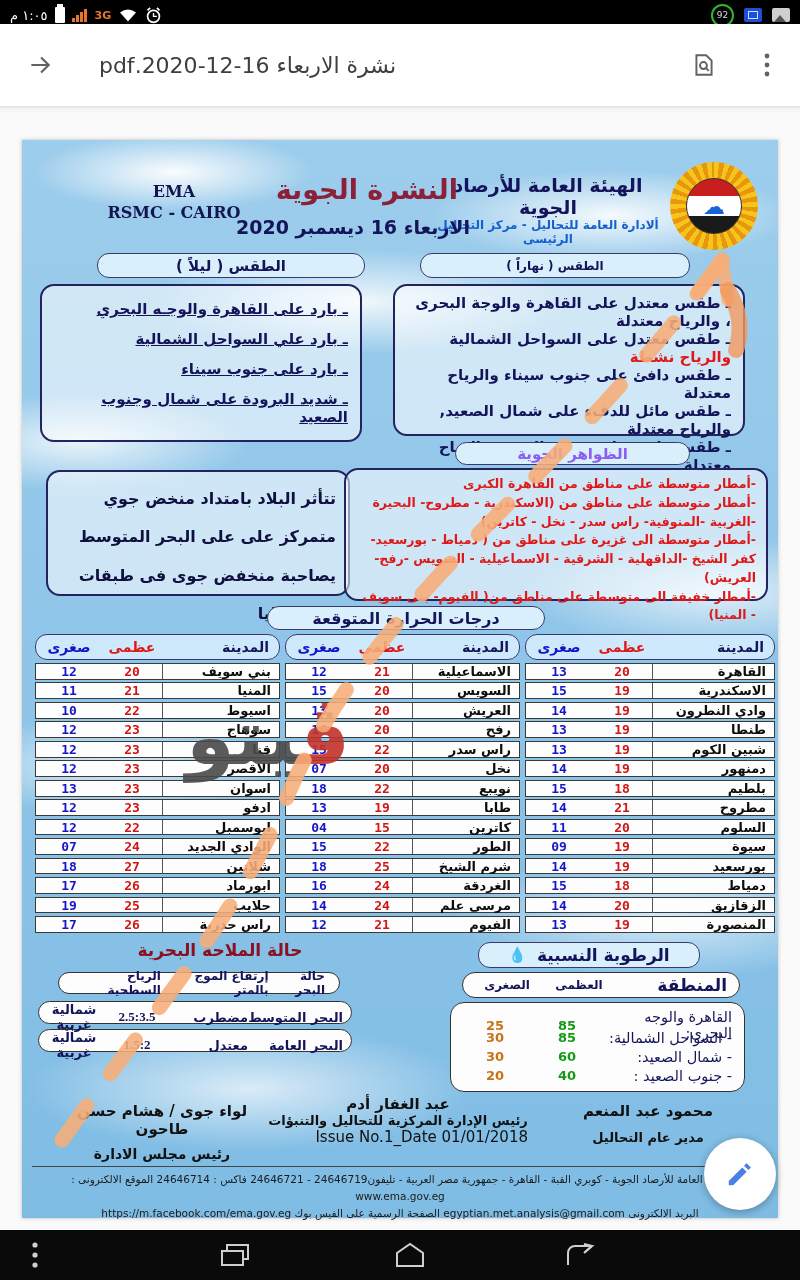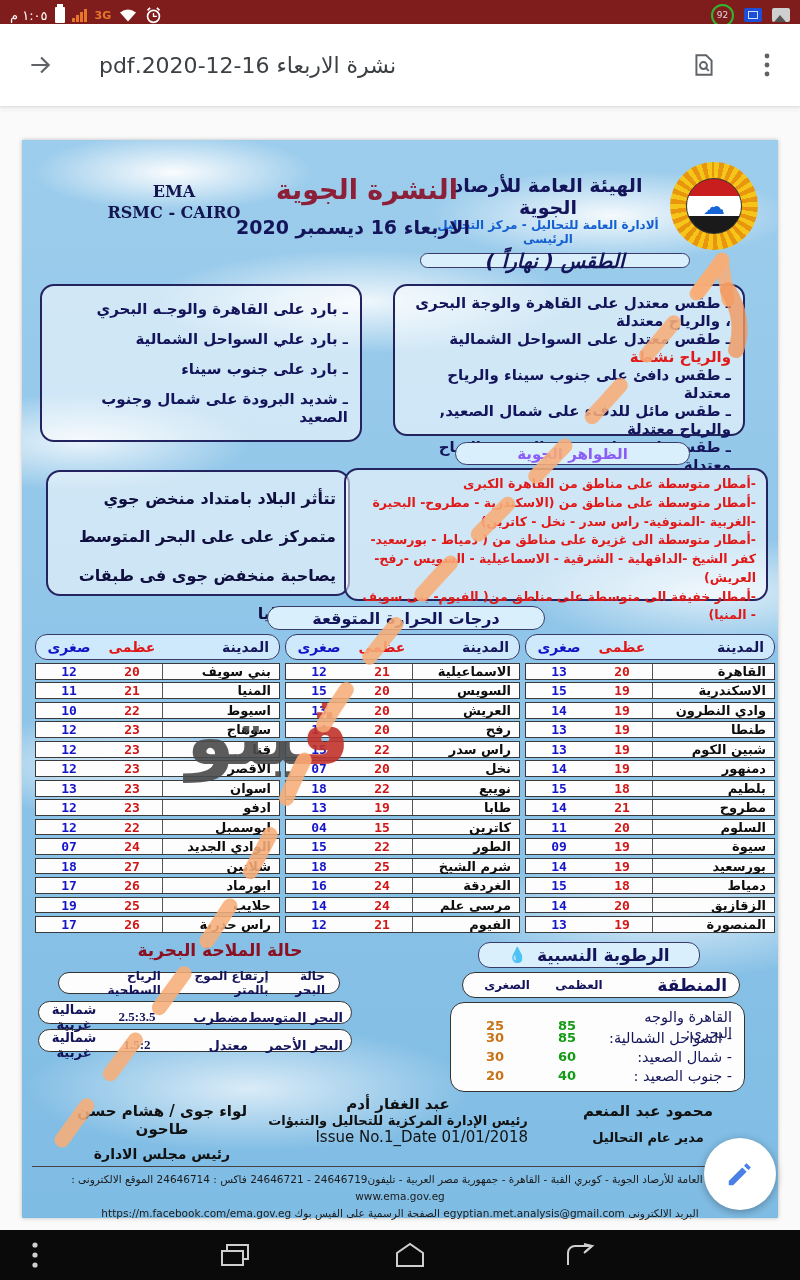--- a/index.html
+++ b/index.html
@@ -1,21 +1,21 @@
 <!DOCTYPE html>
 <html><head>
 <meta charset="utf-8">
 <style>
   html,body{margin:0;padding:0;}
   body{width:800px;height:1280px;position:relative;overflow:hidden;
        font-family:"DejaVu Sans",sans-serif;background:#f6f6f6;}
   .abs{position:absolute;}
 
   
-  .statusbar{left:0;top:0;width:800px;height:30px;background:#7f1d1d;color:#fff;
+  .statusbar{left:0;top:0;width:800px;height:30px;background:#000000;color:#fff;
     display:flex;align-items:center;justify-content:space-between;padding:0 10px;box-sizing:border-box;}
   .sb-left{display:flex;align-items:center;gap:7px;direction:ltr;}
   .sb-right{display:flex;align-items:center;gap:10px;}
   .sb-time{font-size:13px;direction:rtl;}
   .batt{width:10px;height:16px;background:#fff;border-radius:1px;position:relative;}
   .batt:before{content:"";position:absolute;top:-3px;left:2px;width:6px;height:3px;background:#fff;}
   .sig{display:flex;align-items:flex-end;gap:1px;height:14px;}
   .sig i{width:3px;background:#e8762a;display:block;}
   .sig-label{color:#e8762a;font-size:11px;font-weight:bold;margin-left:1px;}
   .ring92{width:19px;height:19px;border:2px solid #2eb82e;border-radius:50%;
@@ -198,39 +198,40 @@
     <div class="org1">الهيئة العامة للأرصاد الجوية</div>
     <div class="org2">ألادارة العامة للتحاليل - مركز التحاليل الرئيسى</div>
   </div>
   <div class="abs doc-title" style="right:320px;top:34px;">النشرة الجوية</div>
   <div class="abs ema" style="left:72px;top:42px;width:160px;">
     <div>EMA</div>
     <div>RSMC - CAIRO</div>
   </div>
   <div class="abs date" style="right:308px;top:76px;">الاربعاء  16 ديسمبر  2020</div>
 
-  <div class="abs pill" style="right:88px;top:113px;width:270px;height:15px;font-size:20px;font-style:italic;">الطقس ( نهاراً )</div>
+  <div class="abs pill" style="right:88px;top:113px;width:270px;height:25px;font-size:12px;">الطقس ( نهاراً )</div>
+  <div class="abs pill" style="left:75px;top:113px;width:268px;height:25px;font-size:15px;">الطقس ( ليلاً )</div>
 
   <div class="abs wbox" style="right:33px;top:144px;width:352px;height:152px;">
     <div style="display:flex;flex-direction:column;justify-content:space-between;height:100%;">
 
         <div class="wline"><span>ـ طقس معتدل على القاهرة والوجة البحرى ، والرياح  معتدلة</span><span class="red"></span></div>
 
         <div class="wline"><span>ـ طقس معتدل على السواحل الشمالية </span><span class="red">والرياح نشطة</span></div>
 
         <div class="wline"><span>ـ طقس دافئ على جنوب سيناء  والرياح معتدلة</span><span class="red"></span></div>
 
         <div class="wline"><span>ـ طقس مائل للدفء على شمال الصعيد, والرياح معتدلة</span><span class="red"></span></div>
 
         <div class="wline"><span>ـ طقس دافئ على جنوب الصعيد والرياح معتدلة</span><span class="red"></span></div>
       </div>
   </div>
 
   <div class="abs wbox" style="left:18px;top:144px;width:322px;height:158px;">
-    <div style="display:flex;flex-direction:column;justify-content:space-around;height:100%;">
+    <div style="display:flex;flex-direction:column;justify-content:space-around;height:100%;text-decoration:underline;">
 
         <div class="wline"><span>ـ بارد  على القاهرة والوجـه البحري</span><span class="red"></span></div>
 
         <div class="wline"><span>ـ بارد  علي السواحل الشمالية</span><span class="red"></span></div>
 
         <div class="wline"><span>ـ بارد  على جنوب سيناء</span><span class="red"></span></div>
 
         <div class="wline"><span>ـ شديد البرودة على شمال وجنوب الصعيد</span><span class="red"></span></div>
       </div>
   </div>
@@ -544,21 +545,21 @@
   <div class="abs" style="left:16px;top:856px;width:314px;">
 
       <div class="mrow">
         <span>البحر المتوسط</span>
         <span>مضطرب</span>
         <span class="wave">2.5:3.5</span>
         <span style="text-align:center">شمالية غربية</span>
       </div>
 
       <div class="mrow">
-        <span>البحر الأحمر</span>
+        <span>البحر العامة</span>
         <span>معتدل</span>
         <span class="wave">1.5:2</span>
         <span style="text-align:center">شمالية غربية</span>
       </div>
     </div>
 
   <div class="abs pill hum-title" style="right:78px;top:802px;width:222px;height:26px;gap:10px;">
     <span>الرطوبة النسبية</span>
     <span style="color:#1e88e5;font-size:15px;">💧</span>
   </div>

